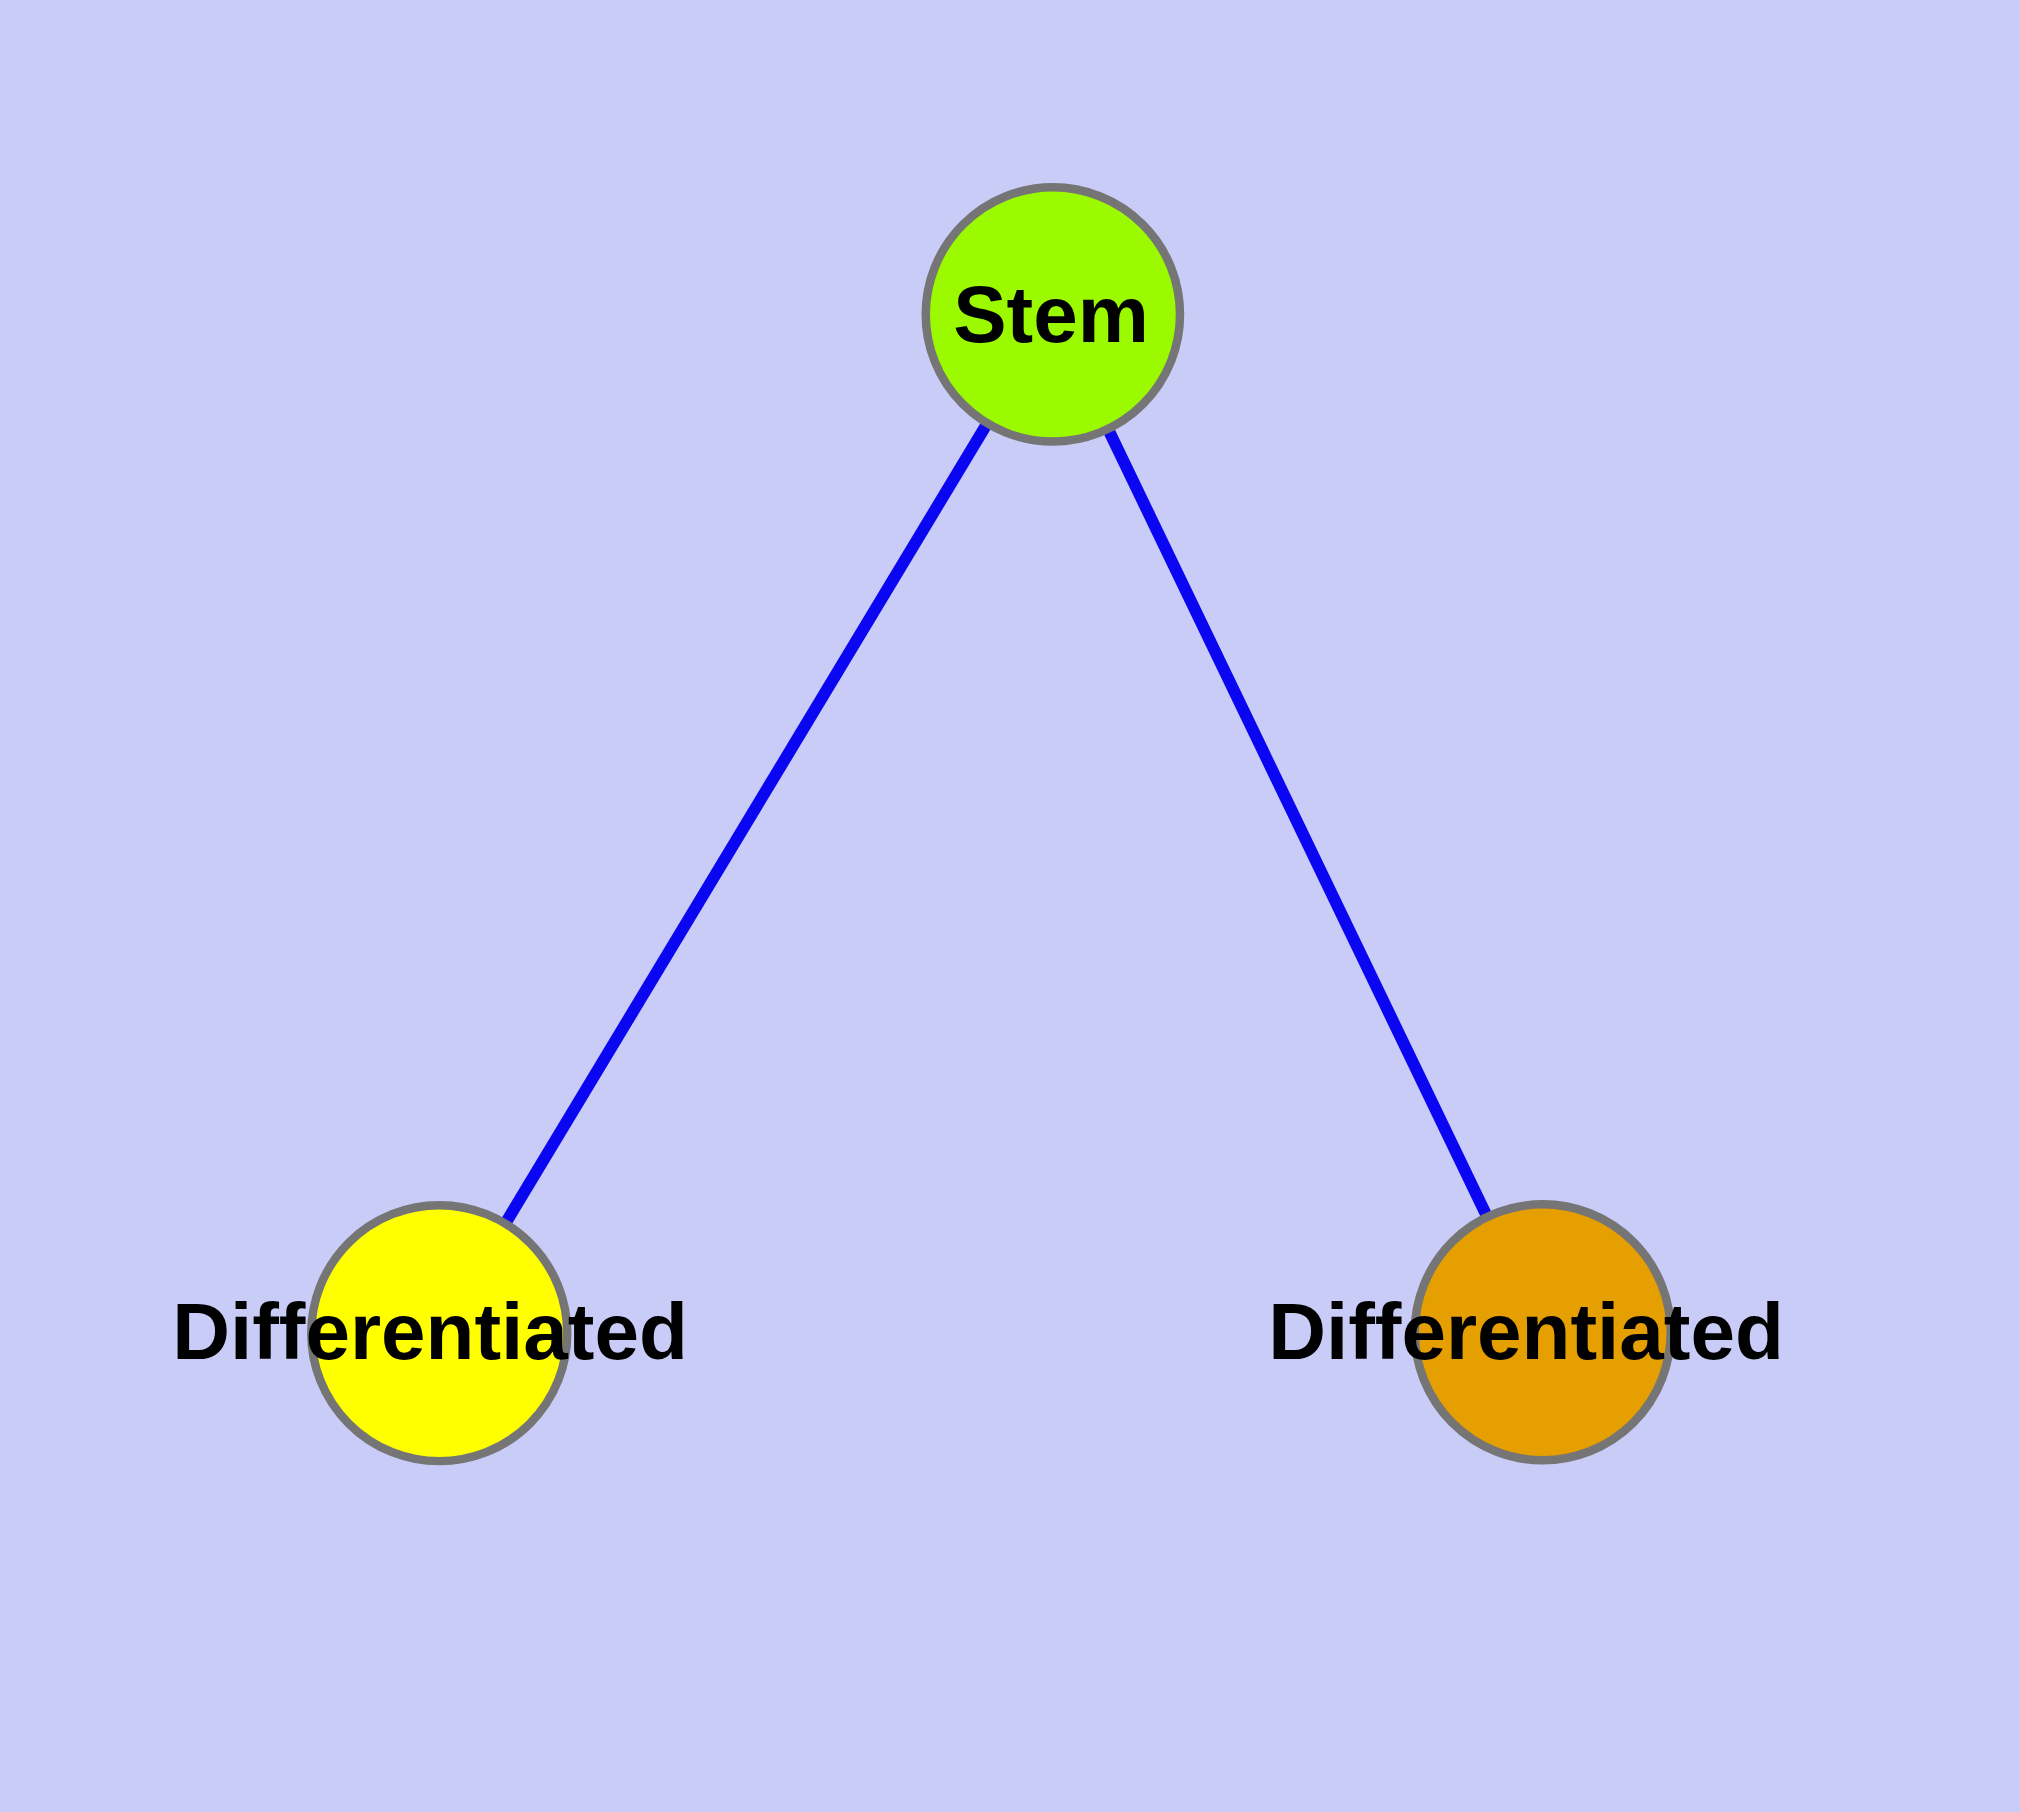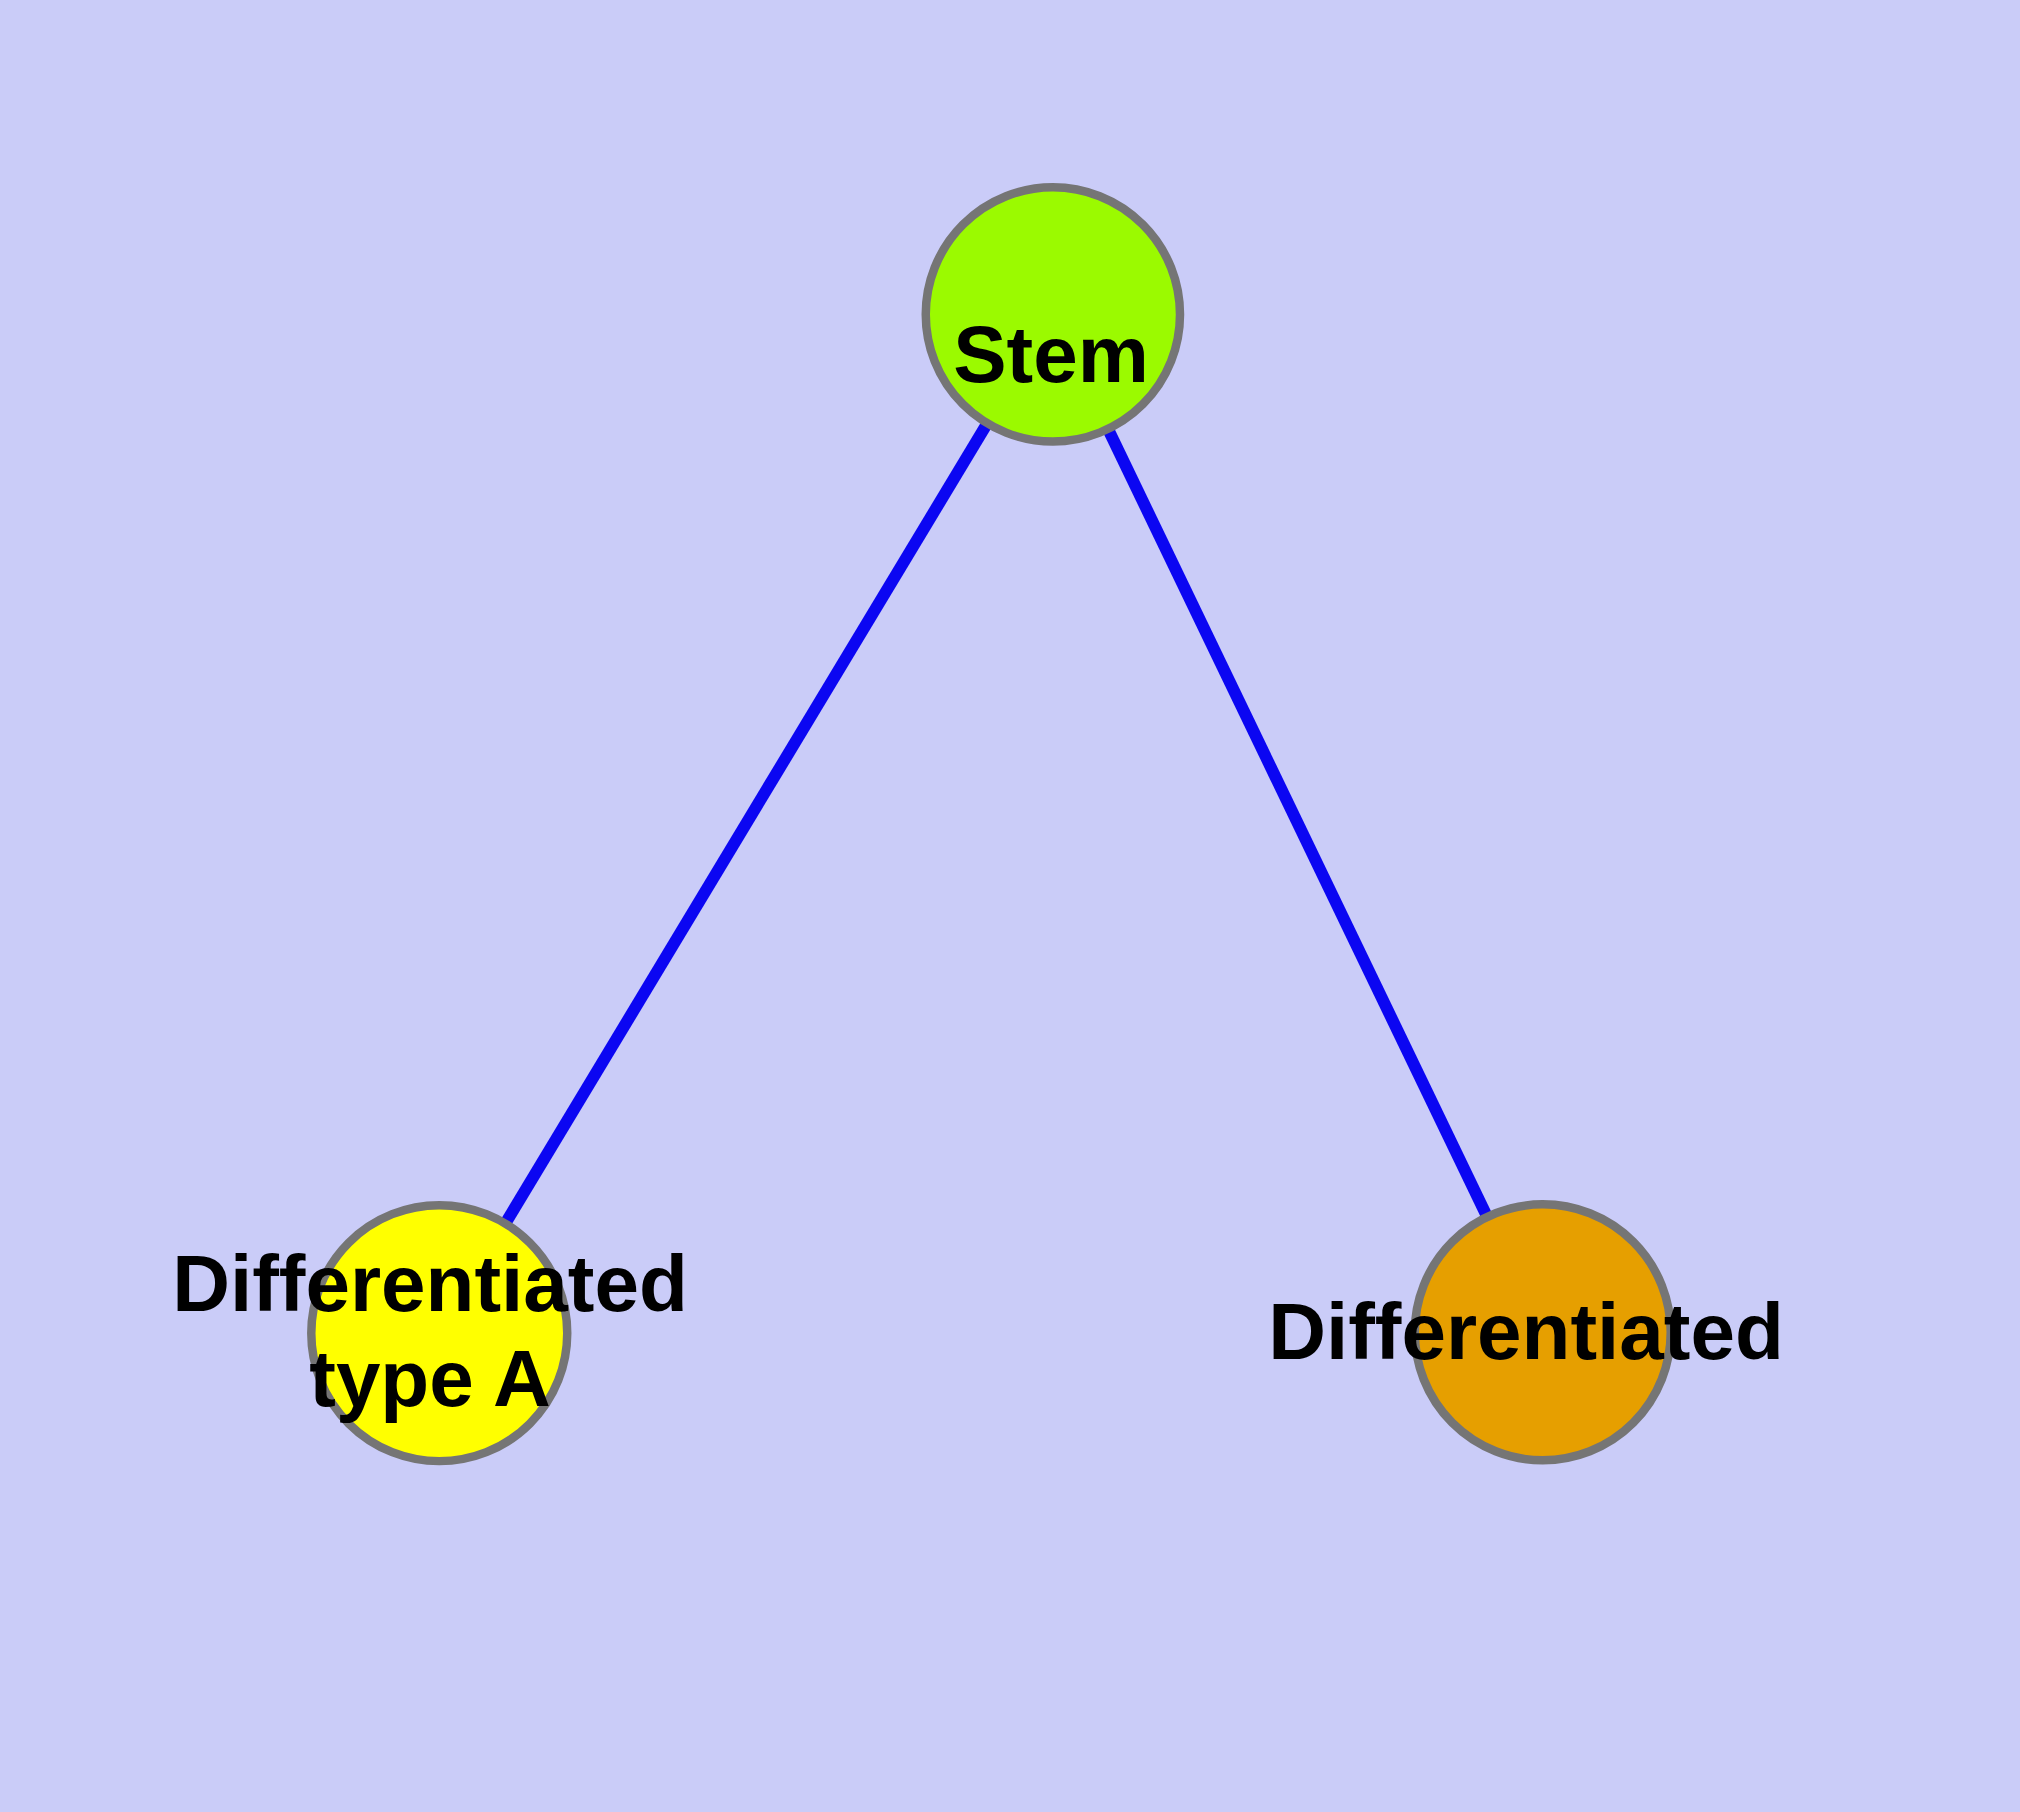--- a/index.html
+++ b/index.html
@@ -44,25 +44,24 @@
 
     <line x1="1242" y1="371" x2="1820" y2="1572" stroke-width="14" stroke="#0B06F2"></line>
 
     <circle cx="1242" cy="371" r="150" stroke-width="10" fill="#9BFA00" stroke="#757575"></circle>
 
     <circle cx="518" cy="1573" r="151" stroke-width="10" fill="#FFFF00" stroke="#757575"></circle>
 
     <circle cx="1820" cy="1572" r="151" stroke-width="10" fill="#E69F00" stroke="#757575"></circle>
   </svg>
 
-  <div class="node-label" style="left: 1051px; top: 314px; margin-top: 40px;">Stem</div>
+  <div class="node-label" style="left: 1051px; top: 314px;">Stem</div>
 
   <div class="node-label" style="left: 430px; top: 1331px;">
     <div>Differentiated</div>
-    <div>type A</div>
   </div>
 
   <div class="node-label" style="left: 1526px; top: 1331px;">
     <div>Differentiated</div>
   </div>
 
 </div>
 
 
 </body></html>

